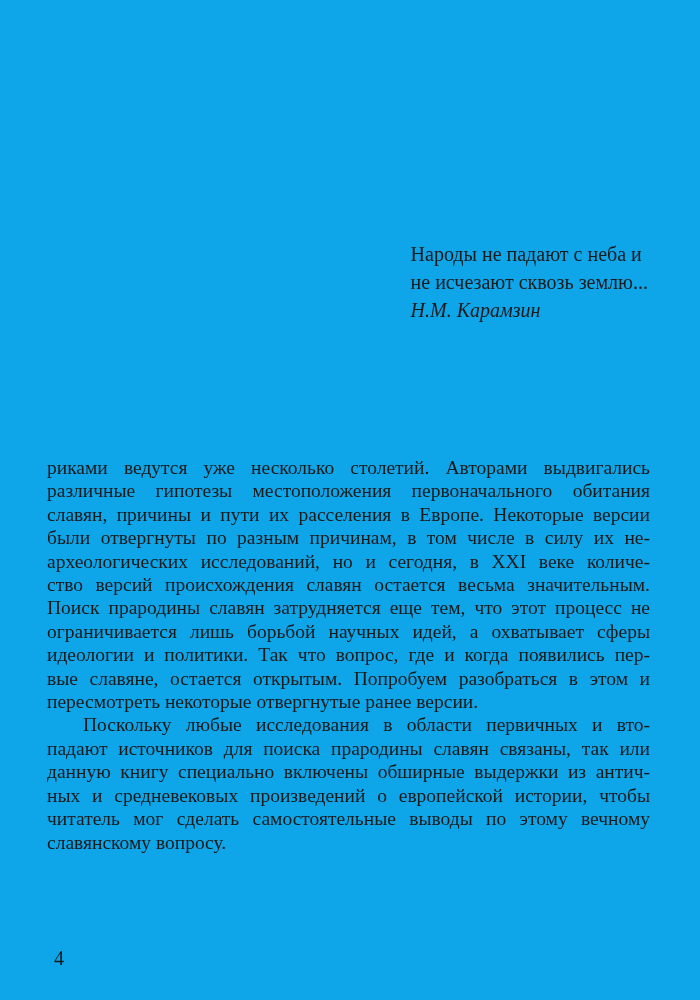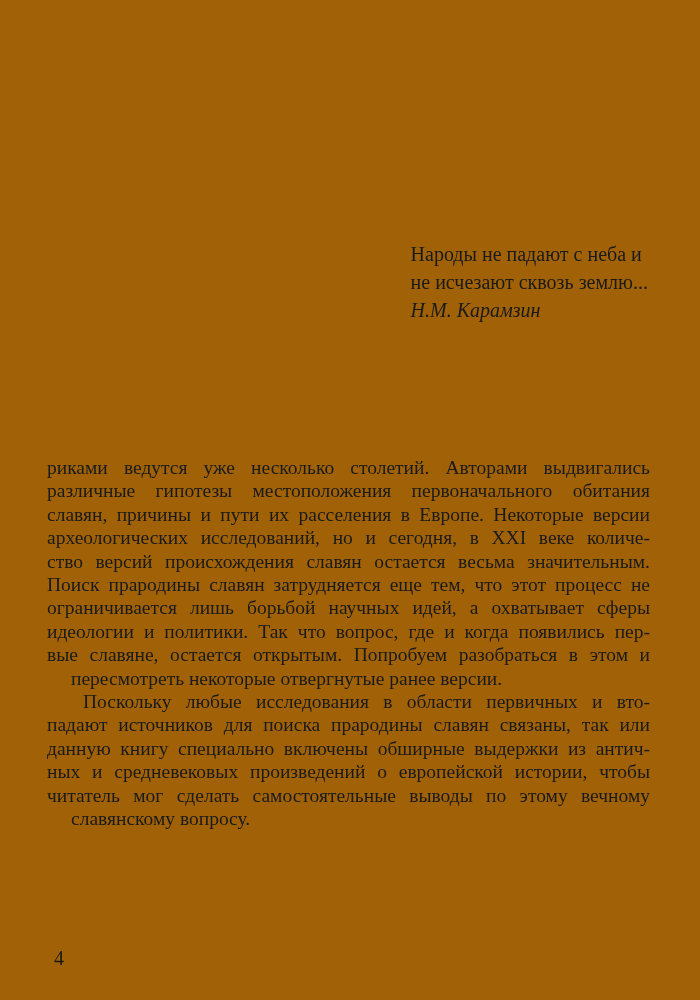--- a/index.html
+++ b/index.html
@@ -4,21 +4,21 @@
 <style>
   html, body {
     margin: 0;
     padding: 0;
     background: #ffffff;
   }
   .page {
     position: relative;
     width: 700px;
     height: 1000px;
-    background: #a16207;
+    background: #0ea5e9;
     color: #1a1a1a;
     font-family: "Liberation Serif", serif;
     overflow: hidden;
   }
 
   
   .epigraph {
     position: absolute;
     top: 240px;
     right: 52px;
@@ -61,21 +61,20 @@
   .body-text .line {
     text-align: justify;
     text-align-last: justify;
   }
   .body-text .line.indent {
     text-indent: 36px;
   }
   .body-text .line.last {
     text-align: center;
     text-align-last: left;
-    margin-left: 24px;
   }
 
   
   .page-number {
     position: absolute;
     left: 54px;
     top: 946px;
     font-size: 20px;
     line-height: 24px;
   }
@@ -92,20 +91,21 @@
       </div>
     <div class="epigraph-attribution">Н.М. Карамзин</div>
   </div>
 
 
   <div class="body-text">
     <div class="paragraph">
         <div class="line">риками ведутся уже несколько столетий. Авторами выдвигались</div>
         <div class="line">различные гипотезы местоположения первоначального обитания</div>
         <div class="line">славян, причины и пути их расселения в Европе. Некоторые версии</div>
+        <div class="line">были отвергнуты по разным причинам, в том числе в силу их не-</div>
         <div class="line">археологических исследований, но и сегодня, в XXI веке количе-</div>
         <div class="line">ство версий происхождения славян остается весьма значительным.</div>
         <div class="line">Поиск прародины славян затрудняется еще тем, что этот процесс не</div>
         <div class="line">ограничивается лишь борьбой научных идей, а охватывает сферы</div>
         <div class="line">идеологии и политики. Так что вопрос, где и когда появились пер-</div>
         <div class="line">вые славяне, остается открытым. Попробуем разобраться в этом и</div>
         <div class="line last">пересмотреть некоторые отвергнутые ранее версии.</div>
       </div>
     <div class="paragraph">
         <div class="line indent">Поскольку любые исследования в области первичных и вто-</div>

